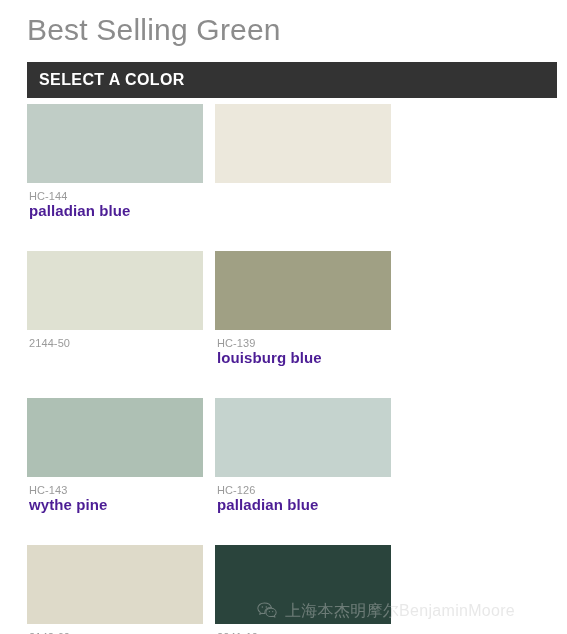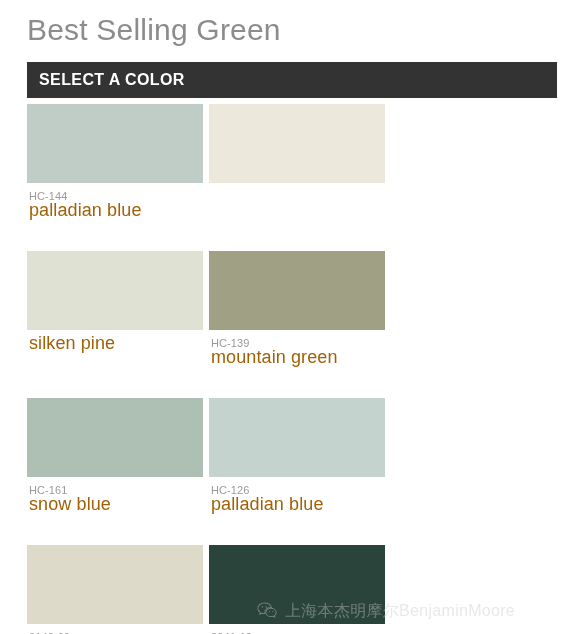--- a/index.html
+++ b/index.html
@@ -63,21 +63,21 @@
     position: absolute;
     left: 27px;
     top: 104px;
     width: 536px;
     display: flex;
     flex-wrap: wrap;
   }
 
   .swatch-card {
     width: 176px;
-    margin-right: 6px;
+    margin-right: 12px;
     margin-bottom: 29px;
     background: #ffffff;
     box-sizing: border-box;
   }
 
   .swatch-chip {
     width: 176px;
     height: 79px;
     display: block;
   }
@@ -90,23 +90,23 @@
   .swatch-code {
     font-size: 11px;
     font-weight: normal;
     color: #9a9a9a;
     line-height: 14px;
     letter-spacing: 0.1px;
     white-space: nowrap;
   }
 
   .swatch-name {
-    font-size: 18px;
-    font-weight: normal;
-    color: #a16207;
+    font-size: 15px;
+    font-weight: bold;
+    color: #4c1d95;
     line-height: 15px;
     letter-spacing: 0.1px;
     white-space: nowrap;
   }
 
   
   .watermark {
     position: absolute;
     left: 256px;
     top: 600px;
@@ -150,35 +150,35 @@
           <div class="swatch-code">HC-144</div>
           <div class="swatch-name">palladian blue</div>
         </div>
       </div>
       <div class="swatch-card">
         <div class="swatch-chip" style="background: rgb(236, 232, 220);"></div>
       </div>
       <div class="swatch-card">
         <div class="swatch-chip" style="background: rgb(223, 225, 210);"></div>
         <div class="swatch-meta">
-          <div class="swatch-name">silken pine</div>
+          <div class="swatch-code">2144-50</div>
         </div>
       </div>
       <div class="swatch-card">
         <div class="swatch-chip" style="background: rgb(160, 160, 132);"></div>
         <div class="swatch-meta">
           <div class="swatch-code">HC-139</div>
-          <div class="swatch-name">mountain green</div>
+          <div class="swatch-name">louisburg blue</div>
         </div>
       </div>
       <div class="swatch-card">
         <div class="swatch-chip" style="background: rgb(174, 192, 180);"></div>
         <div class="swatch-meta">
-          <div class="swatch-code">HC-161</div>
-          <div class="swatch-name">snow blue</div>
+          <div class="swatch-code">HC-143</div>
+          <div class="swatch-name">wythe pine</div>
         </div>
       </div>
       <div class="swatch-card">
         <div class="swatch-chip" style="background: rgb(197, 211, 206);"></div>
         <div class="swatch-meta">
           <div class="swatch-code">HC-126</div>
           <div class="swatch-name">palladian blue</div>
         </div>
       </div>
       <div class="swatch-card">

